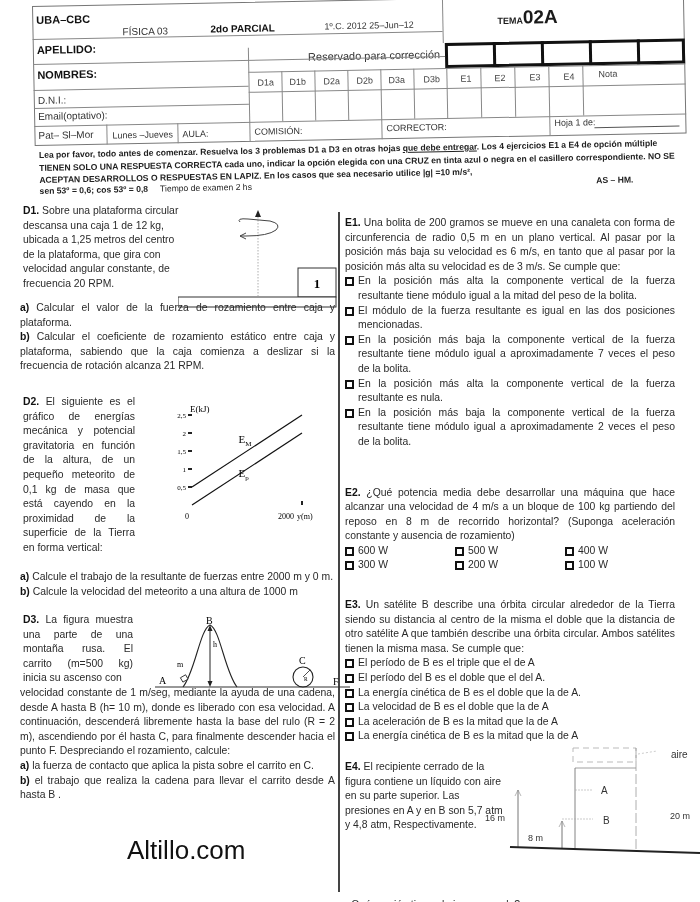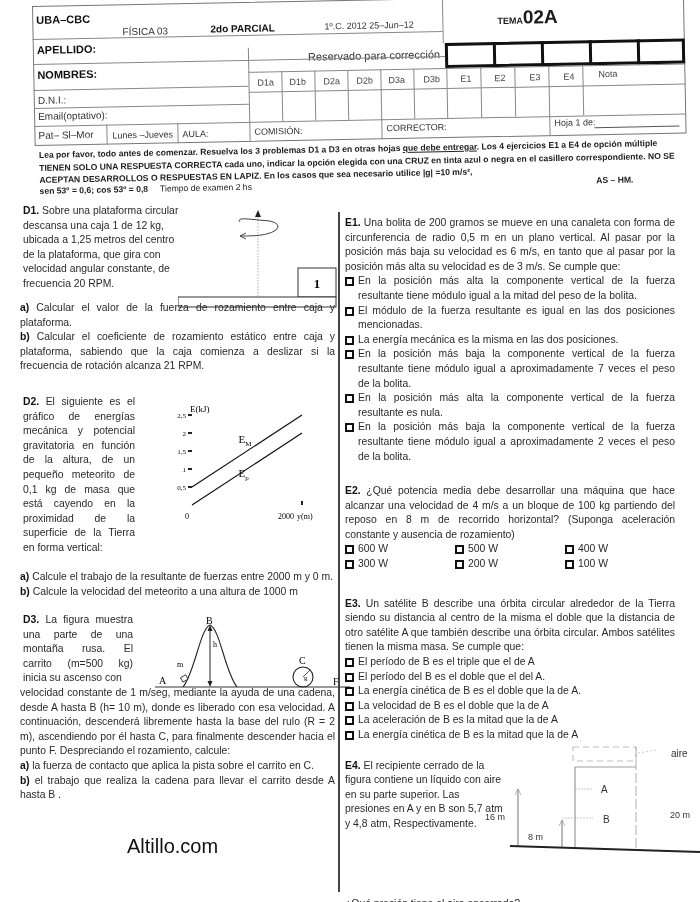--- a/index.html
+++ b/index.html
@@ -42,23 +42,23 @@
   .d2 { position: relative; height: 208px; margin-top: 16px; }
   .d2-text { position: absolute; left: 3px; top: 0; width: 112px; }
   .d2-fig { position: absolute; left: 150px; top: 6px; width: 170px; height: 140px; }
   .d2-ab { position: absolute; left: 0; top: 175px; width: 315px; }
 
   .d3 { position: relative; height: 220px; margin-top: 10px; }
   .d3-text { position: absolute; left: 3px; top: 0; width: 110px; }
   .d3-fig { position: absolute; left: 135px; top: 4px; width: 200px; height: 80px; }
   .d3-rest { position: absolute; left: 0; top: 73px; width: 315px; }
 
-  .altillo { position: absolute; left: 127px; top: 835px; font-size: 20px; color: #111; font-family: "Liberation Sans", sans-serif; }
-
-  .e1 { margin-bottom: 20px; }
+  .altillo { position: absolute; left: 127px; top: 835px; font-size: 26px; color: #111; font-family: "Liberation Sans", sans-serif; }
+
+  .e1 { margin-bottom: 36px; }
   .e2 { margin-bottom: 25px; }
   .e3 { margin-bottom: 16px; }
   .e4 { position: relative; height: 150px; }
   .e4-text { position: absolute; left: 0; top: 0; width: 160px; }
   .e4-fig { position: absolute; left: 130px; top: -14px; width: 230px; height: 115px; }
   .e4-q { position: absolute; left: 0; top: 98px; width: 330px; margin-top: 40px; }
 </style>
 </head>
 <body>
 
@@ -221,24 +221,20 @@
       <div class="opt">
           <span class="cb"></span>
           <span>En la posición más alta la componente vertical de la fuerza resultante tiene módulo igual a la mitad  del peso de la bolita.</span>
         </div>
       <div class="opt">
           <span class="cb"></span>
           <span>El módulo de la fuerza resultante es igual en las dos posiciones mencionadas.</span>
         </div>
       <div class="opt">
           <span class="cb"></span>
-          <span>La energía mecánica es la misma en las dos posiciones.</span>
-        </div>
-      <div class="opt">
-          <span class="cb"></span>
           <span>En la posición más baja la componente vertical de la fuerza resultante tiene módulo igual a aproximadamente 7 veces el peso de la bolita.</span>
         </div>
       <div class="opt">
           <span class="cb"></span>
           <span>En la posición más alta la componente vertical de la fuerza resultante es nula.</span>
         </div>
       <div class="opt">
           <span class="cb"></span>
           <span>En la posición más baja la componente vertical de la fuerza resultante tiene módulo igual a aproximadamente 2 veces el peso de la bolita.</span>
         </div>

